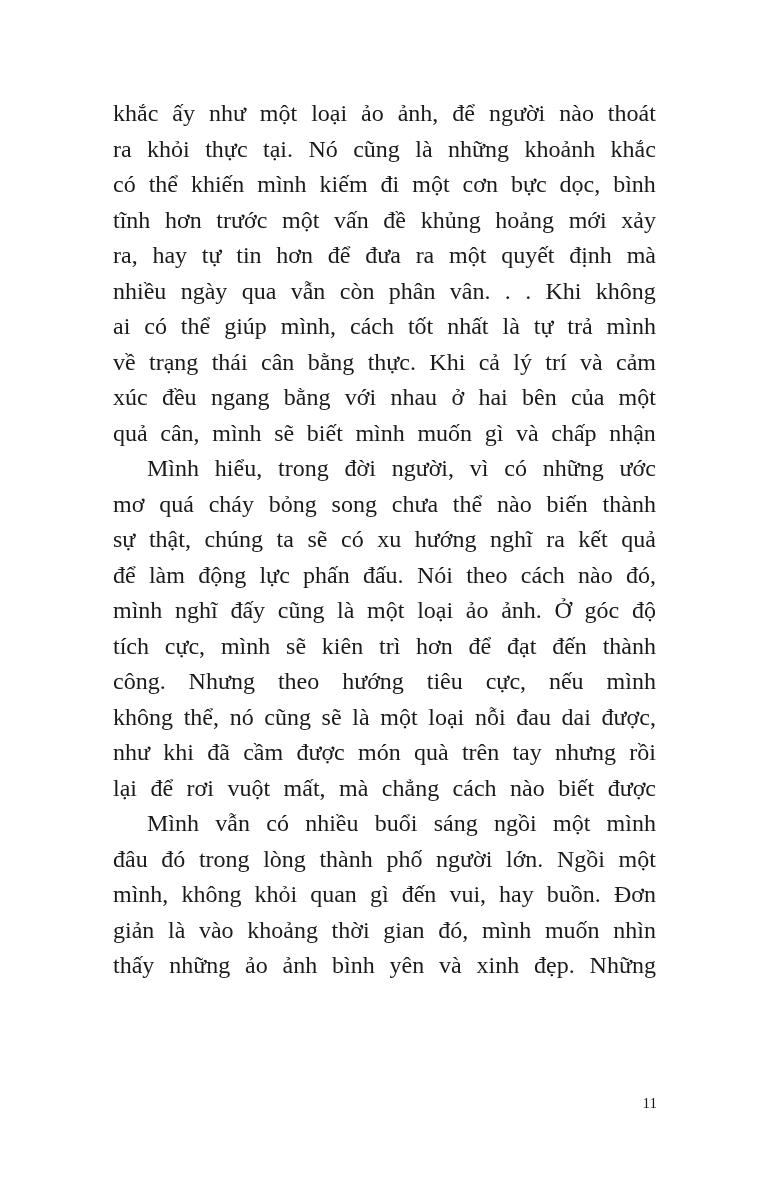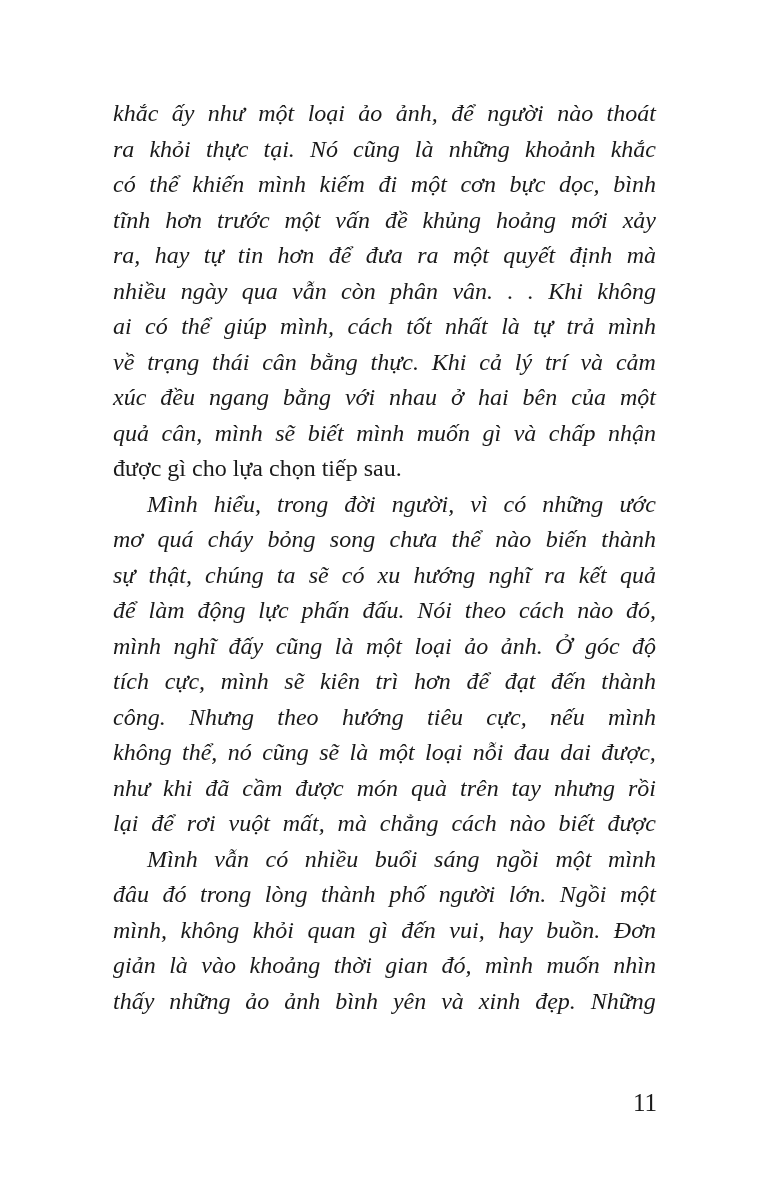--- a/index.html
+++ b/index.html
@@ -27,33 +27,32 @@
   }
   .line {
     height: 35.5px;
     line-height: 35.5px;
     white-space: nowrap;
   }
   .line.justify {
     display: flex;
     justify-content: space-between;
     align-items: flex-end;
-    font-style: italic;
   }
   .line.indent {
     padding-left: 34px;
   }
   .w {
     display: inline-block;
   }
   .page-number {
     position: absolute;
     top: 1088px;
     right: 111px;
-    font-size: 25px;
+    font-size: 15px;
     line-height: 30px;
     margin-left: 45px;
   }
 </style>
 </head>
 <body>
 
 <div class="page" style="background: rgb(255, 255, 255); color: rgb(26, 26, 26);">
   <div class="text-block">
       <div class="paragraph">
@@ -181,21 +180,20 @@
           <span class="w">mình</span>
           <span class="w">sẽ</span>
           <span class="w">biết</span>
           <span class="w">mình</span>
           <span class="w">muốn</span>
           <span class="w">gì</span>
           <span class="w">và</span>
           <span class="w">chấp</span>
           <span class="w">nhận</span>
         </div>
-        <div class="line">được gì cho lựa chọn tiếp sau.</div>
       </div>
       <div class="paragraph">
         <div class="line justify indent">
           <span class="w">Mình</span>
           <span class="w">hiểu,</span>
           <span class="w">trong</span>
           <span class="w">đời</span>
           <span class="w">người,</span>
           <span class="w">vì</span>
           <span class="w">có</span>

